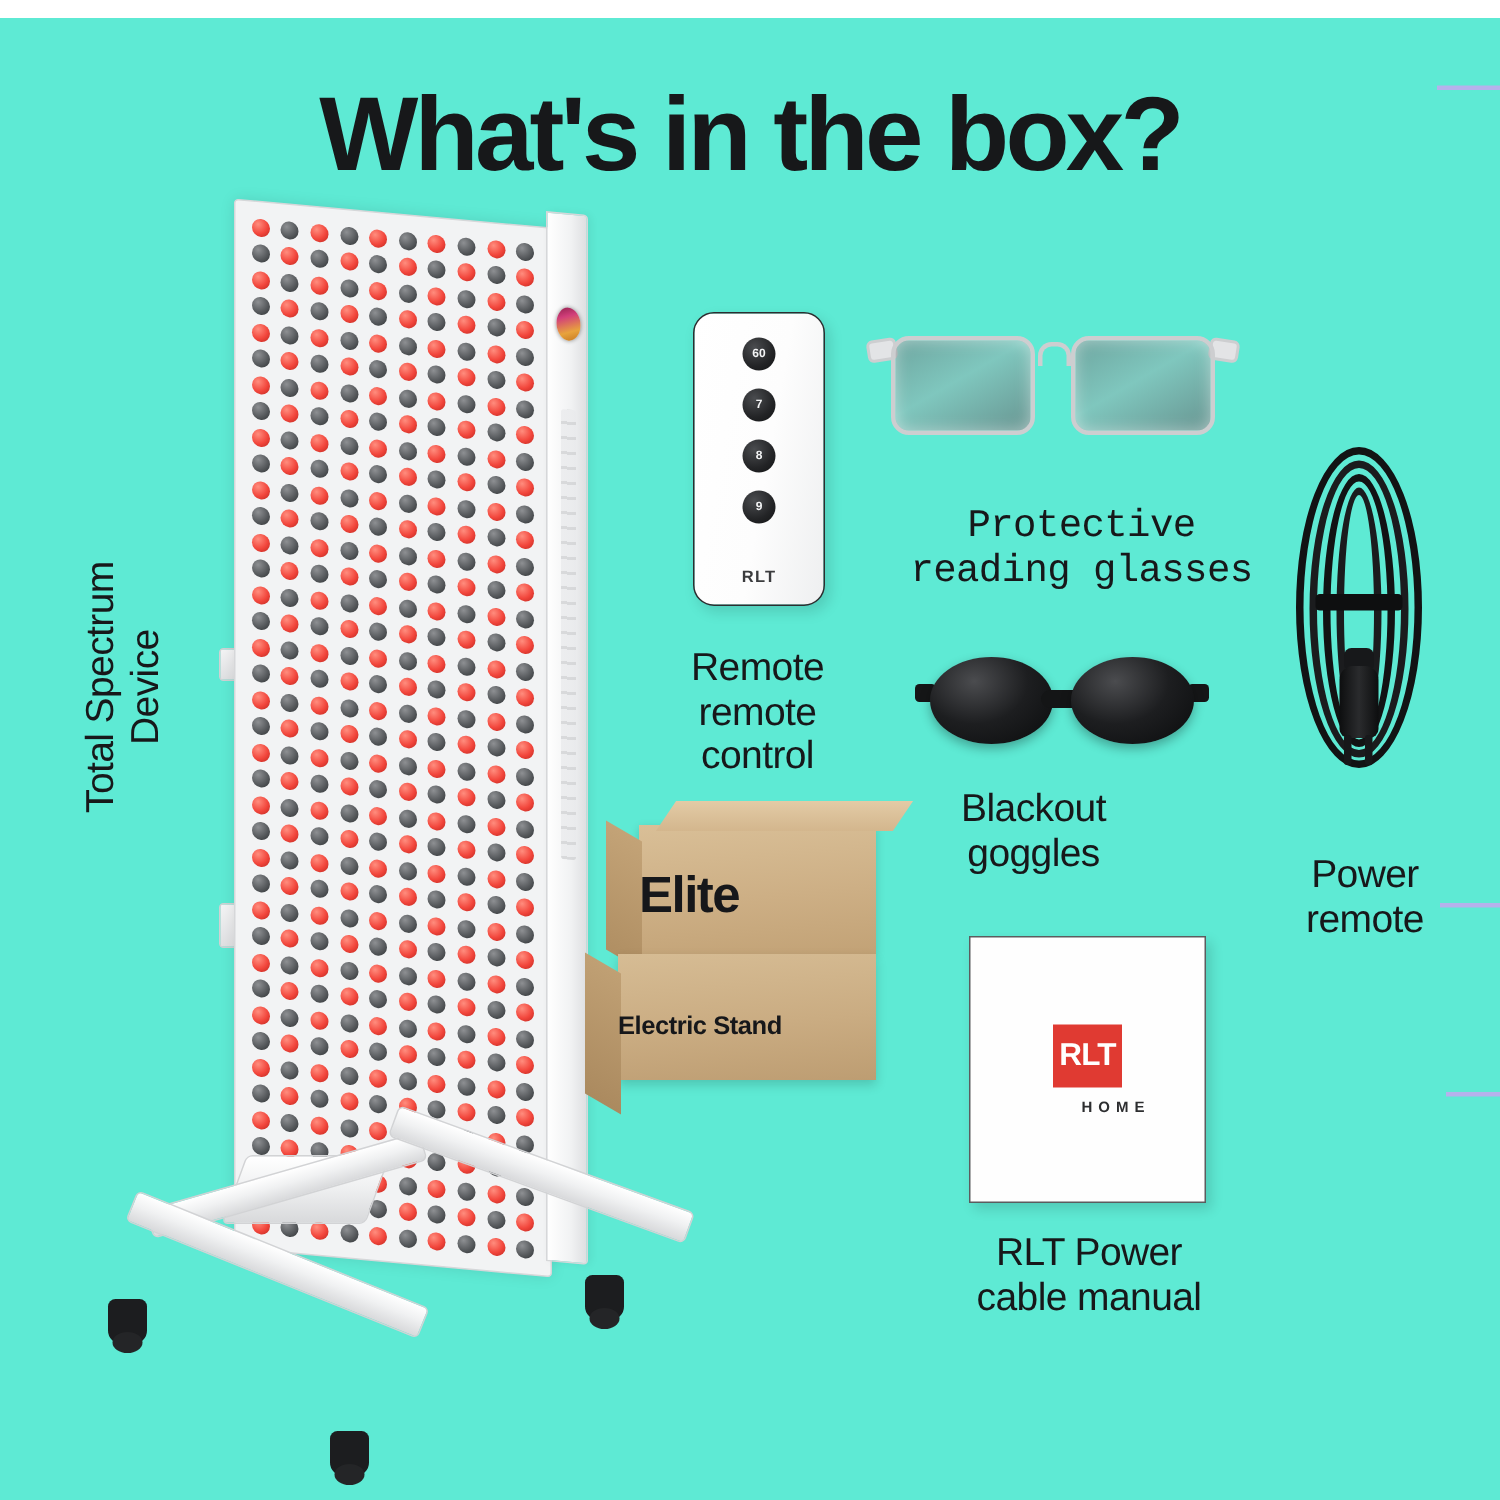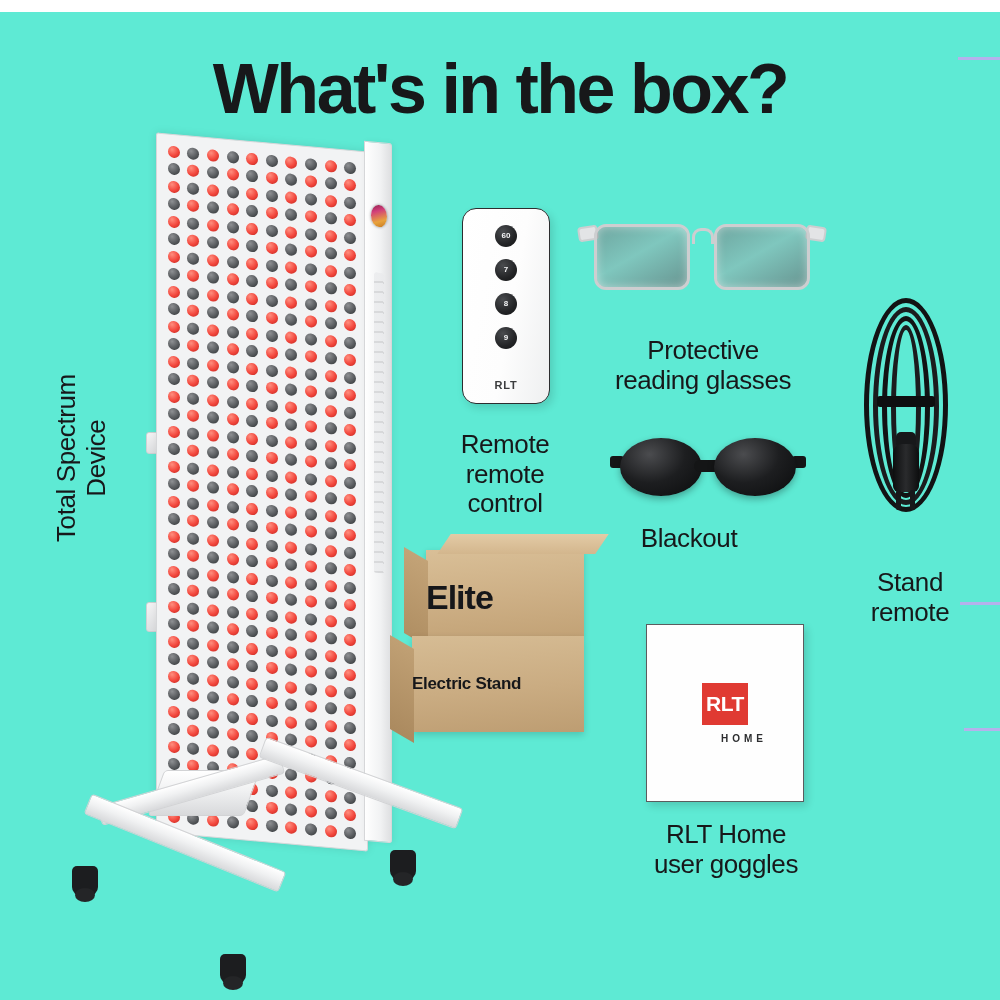--- a/index.html
+++ b/index.html
@@ -233,21 +233,21 @@
     position: absolute; left: 18px; top: -16px; width: 158px; height: 20px;
     background: linear-gradient(180deg,#e3cba6,#d3b68d);
     transform: skewX(-34deg);
   }
   .box-top-side {
     position: absolute; left: -22px; top: 4px; width: 24px; height: 86px;
     background: linear-gradient(180deg,#c3a377,#b08f63);
     transform: skewY(30deg);
   }
   .box-bot {
-    left: 14px; top: 100px; width: 172px; height: 96px;
+    left: 14px; top: 100px; width: 172px; height: 84px;
     background: linear-gradient(175deg,#d6bc94 0%,#caac82 55%,#bd9d72 100%);
     box-shadow: 0 3px 7px rgba(0,0,0,.16);
   }
   .box-bot-side {
     position: absolute; left: -22px; top: 6px; width: 24px; height: 94px;
     background: linear-gradient(180deg,#c0a074,#ab8a5f);
     transform: skewY(30deg);
   }
   .box-label {
     position: absolute; left: 0; width: 100%; text-align: left;
@@ -1505,70 +1505,71 @@
     <div>control</div>
   </div>
 
   <div id="glasses">
     <div class="gl-temple gt-l"></div>
     <div class="gl-temple gt-r"></div>
     <div class="gl-lens gl-l"></div>
     <div class="gl-bridge"></div>
     <div class="gl-lens gl-r"></div>
   </div>
-  <div class="caption" style="left:578px; top:324px; width:250px;">
+  <div class="caption" style="left:596px; top:324px; width:250px;font-family:Liberation Mono, monospace;">
     <div>Protective</div>
     <div>reading glasses</div>
   </div>
 
   <div id="goggles">
     <div class="go-arm ga-l"></div>
     <div class="go-arm ga-r"></div>
     <div class="go-lens go-l"></div>
     <div class="go-bridge"></div>
     <div class="go-lens go-r"></div>
   </div>
   <div class="caption" style="left:584px; top:512px; width:210px;">
     <div>Blackout</div>
+    <div>goggles</div>
   </div>
 
   <div id="cable">
     <div class="loop lp1"></div>
     <div class="loop lp2"></div>
     <div class="loop lp3"></div>
     <div class="loop lp4"></div>
     <div class="cable-tie"></div>
     <div class="plug-collar"></div>
     <div class="plug-body"></div>
     <div class="prong pr-l"></div>
     <div class="prong pr-r"></div>
   </div>
   <div class="caption" style="left:840px; top:556px; width:140px;">
-    <div>Stand</div>
+    <div>Power</div>
     <div>remote</div>
   </div>
 
   <div id="boxes">
     <div class="box box-top">
       <div class="box-top-lid"></div>
       <div class="box-top-side"></div>
       <div class="box-label bl-top">Elite</div>
     </div>
     <div class="box box-bot">
       <div class="box-bot-side"></div>
       <div class="box-label bl-bot">Electric Stand</div>
     </div>
   </div>
 
   <div id="manual">
     <div class="logo-sq">RLT</div>
     <div class="logo-sub">HOME</div>
   </div>
   <div class="caption" style="left:620px; top:808px; width:212px;">
-    <div>RLT Home</div>
-    <div>user goggles</div>
+    <div>RLT Power</div>
+    <div>cable manual</div>
   </div>
 
   <div class="edge-line" style="top:45px;  width:42px;"></div>
   <div class="edge-line" style="top:590px; width:40px;"></div>
   <div class="edge-line" style="top:716px; width:36px;"></div>
 
 </div>
 
 </body></html>

